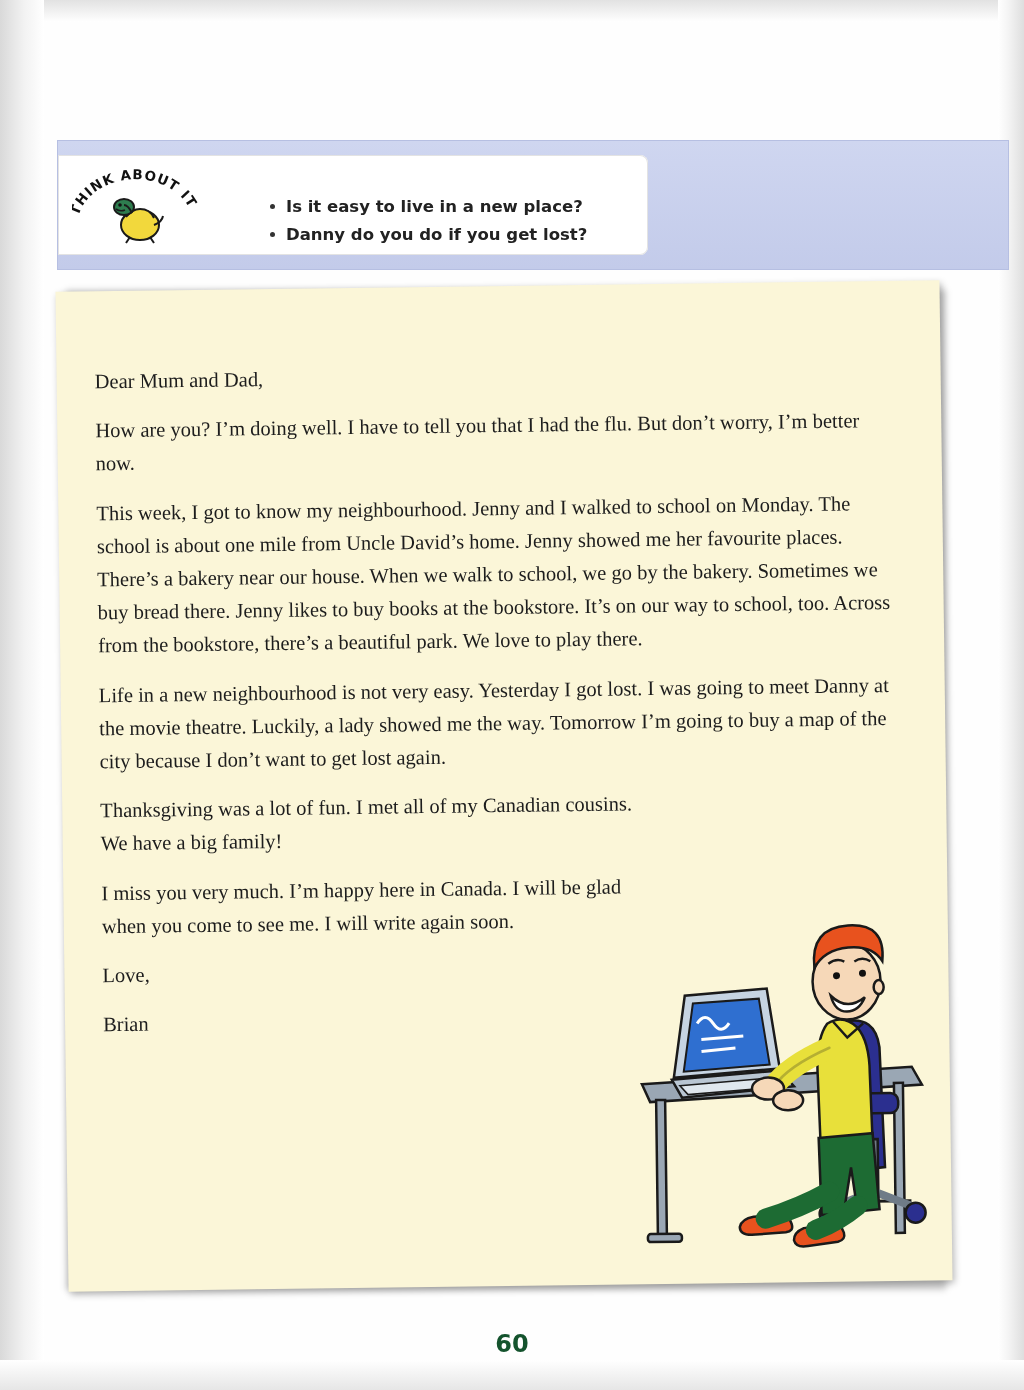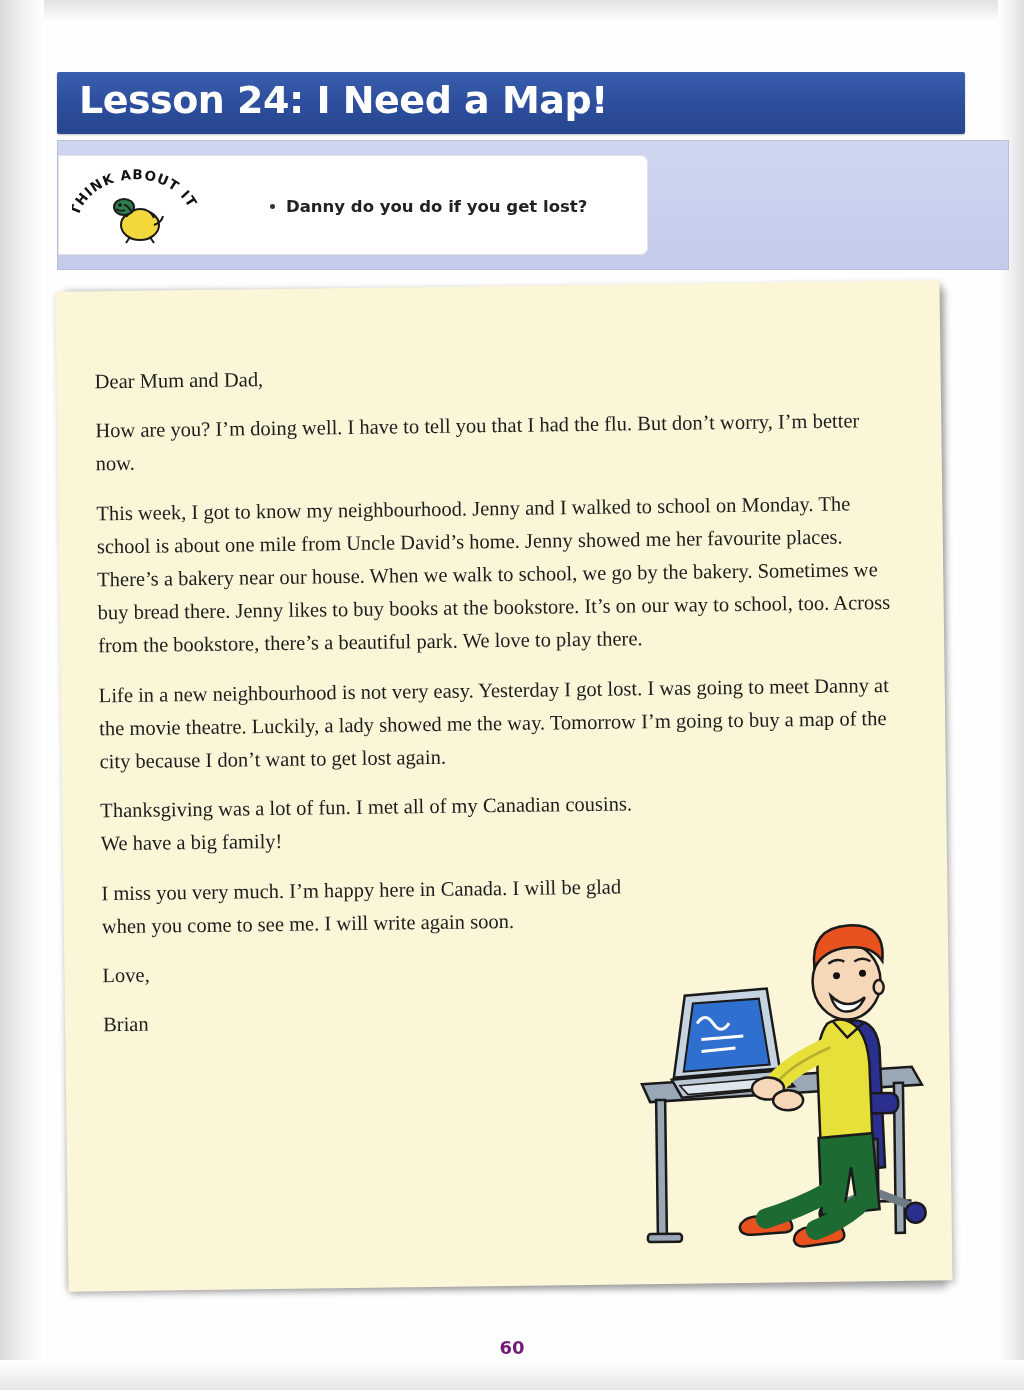--- a/index.html
+++ b/index.html
@@ -197,65 +197,63 @@
     height: 390px;
   }
 
   
   .page-number {
     position: absolute;
     left: 0;
     right: 0;
     bottom: 32px;
     text-align: center;
-    font-size: 18px;
+    font-size: 24px;
     font-weight: bold;
     font-family: "DejaVu Sans", sans-serif;
-    color: #701a75;
+    color: #14532d;
   }
 </style>
 </head>
 <body>
 
 <div class="page">
   <div class="page-edge-top"></div>
   <div class="page-edge-left"></div>
   <div class="page-edge-right"></div>
   <div class="page-edge-bottom"></div>
 
   <div class="bleed" style="left:620px; top:168px; font-size:17px;">Read the story.</div>
   <div class="bleed" style="left:420px; top:330px; font-size:17px;">a bakery, a bookstore and a bookstore, a park</div>
   <div class="bleed" style="left:560px; top:362px; font-size:17px;">Brian loves his neighbourhood.</div>
   <div class="bleed" style="left:400px; top:420px; font-size:18px;">What places did Brian visit in his neighbourhood?</div>
   <div class="bleed" style="left:660px; top:900px; font-size:17px;">the bookstore?</div>
   <div class="bleed" style="left:390px; top:1140px; font-size:17px;">in your neighbourhood.</div>
 
-  <div class="title-bar">
-    <div class="title-text">Lesson 24: I Need a Map!</div>
-  </div>
 
   <div class="think-box">
     <div class="think-inner">
       <div class="think-badge">
         <svg class="arc-text" viewBox="0 0 132 70">
           <path id="arcpath" d="M 6,56 A 58,46 0 0 1 120,52" fill="none"></path>
           <text><textPath href="#arcpath" startOffset="2%">THINK ABOUT IT</textPath></text>
         </svg>
         <svg class="turtle" viewBox="0 0 62 58">
           <ellipse cx="32" cy="38" rx="19" ry="15" fill="#f2d83c" stroke="#1a1a1a" stroke-width="2"></ellipse>
           <path d="M18 30 q6 -8 14 -8 q10 0 14 9" fill="#f2d83c" stroke="#1a1a1a" stroke-width="2"></path>
           <ellipse cx="16" cy="20" rx="10" ry="8" fill="#2e7d4f" stroke="#1a1a1a" stroke-width="2"></ellipse>
           <circle cx="12" cy="18" r="1.8" fill="#111"></circle>
           <path d="M8 22 q4 3 9 1" stroke="#1a1a1a" stroke-width="1.6" fill="none"></path>
           <path d="M24 26 q-4 -8 -8 -8" stroke="#1a1a1a" stroke-width="2" fill="none"></path>
           <path d="M46 38 q8 -3 9 -9" stroke="#1a1a1a" stroke-width="2" fill="none"></path>
           <path d="M22 50 l-4 6 M42 50 l4 6" stroke="#1a1a1a" stroke-width="2"></path>
         </svg>
       </div>
       <ul class="questions">
+        <li>Is it easy to live in a new place?</li>
         <li>Danny do you do if you get lost?</li>
       </ul>
     </div>
   </div>
 
   <div class="letter-shadow"></div>
   <div class="letter">
     <div class="letter-body">
       <p>Dear Mum and Dad,</p>
       <p>How are you? I’m doing well. I have to tell you that I had the flu. But don’t worry, I’m better now.</p>

